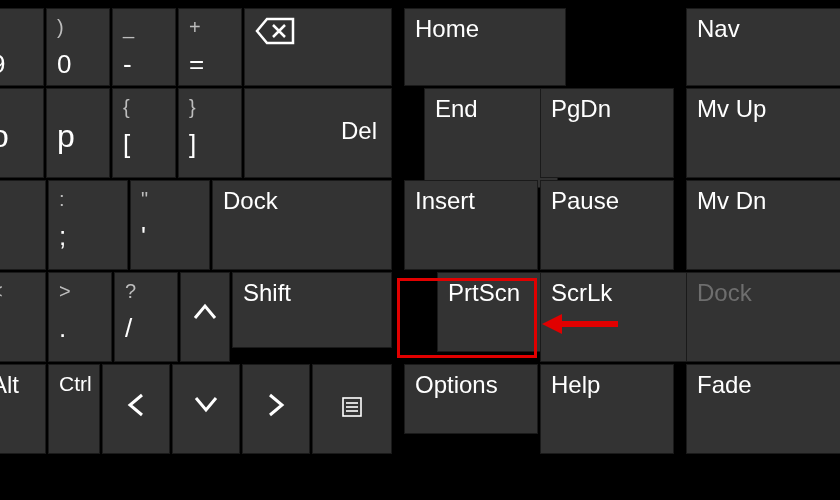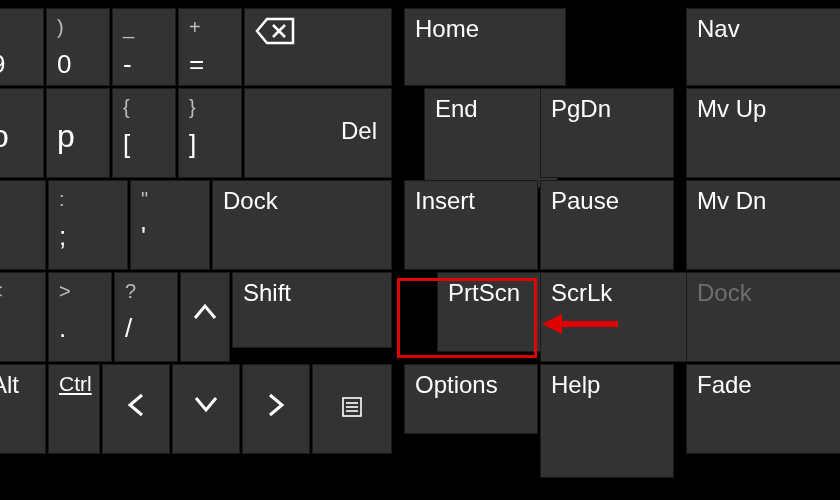--- a/index.html
+++ b/index.html
@@ -136,21 +136,21 @@
         </svg>
     </span>
   </div>
   <div class="key" style="left:232px; top:272px; width:160px; height:76px;">
     <span>Shift</span>
   </div>
 
   <div class="key" style="left:-20px; top:364px; width:66px; height:90px;">
     <span>Alt</span>
   </div>
-  <div class="key" style="left:48px; top:364px; width:52px; height:90px; font-size:21px;text-decoration:underline;">
+  <div class="key" style="left:48px; top:364px; width:52px; height:90px; font-size:21px;">
     <span>Ctrl</span>
   </div>
   <div class="key" style="left:102px; top:364px; width:68px; height:90px; text-align:center; padding-top:26px;">
     <span class="icon-glyph">
       <svg width="20" height="28" viewBox="0 0 20 28">
           <path d="M16 4 L4 14 L16 24" fill="none" stroke="#fff" stroke-width="3"></path>
         </svg>
     </span>
   </div>
   <div class="key" style="left:172px; top:364px; width:68px; height:90px; text-align:center; padding-top:26px;">
@@ -214,21 +214,21 @@
   <div class="key" style="left:540px; top:272px; width:152px; height:90px;">
     <span>ScrLk</span>
   </div>
   <div class="key dim" style="left:686px; top:272px; width:160px; height:90px;">
     <span>Dock</span>
   </div>
 
   <div class="key" style="left:404px; top:364px; width:134px; height:70px;">
     <span>Options</span>
   </div>
-  <div class="key" style="left:540px; top:364px; width:134px; height:114px;">
+  <div class="key" style="left:540px; top:364px; width:134px; height:90px;">
     <span>Help</span>
   </div>
   <div class="key" style="left:686px; top:364px; width:160px; height:90px;">
     <span>Fade</span>
   </div>
 
   <div class="highlight" style="left:397px; top:278px; width:140px; height:80px;"></div>
 
   <div class="arrow" style="left:540px; top:310px;">
     <svg width="80" height="28" viewBox="0 0 80 28">

